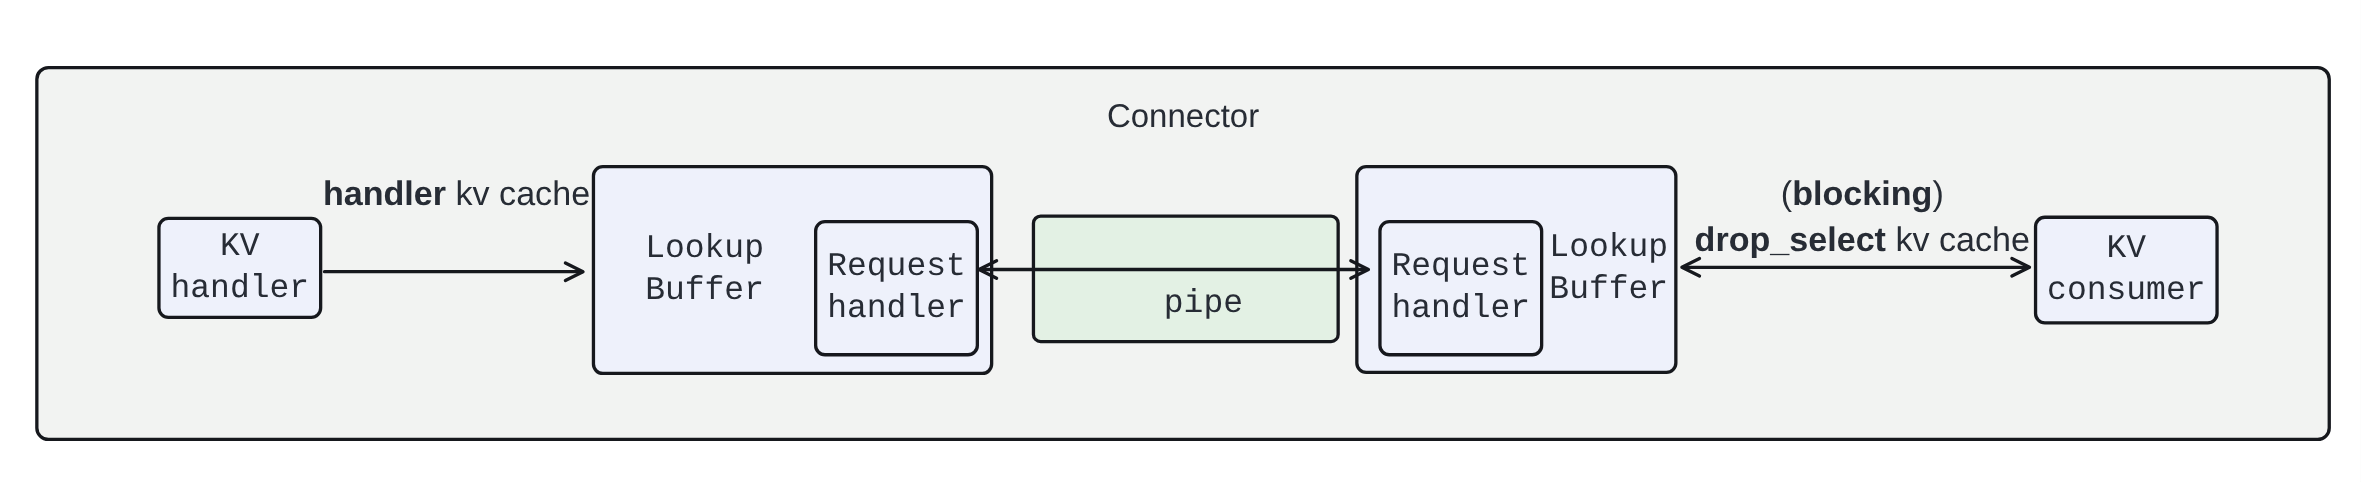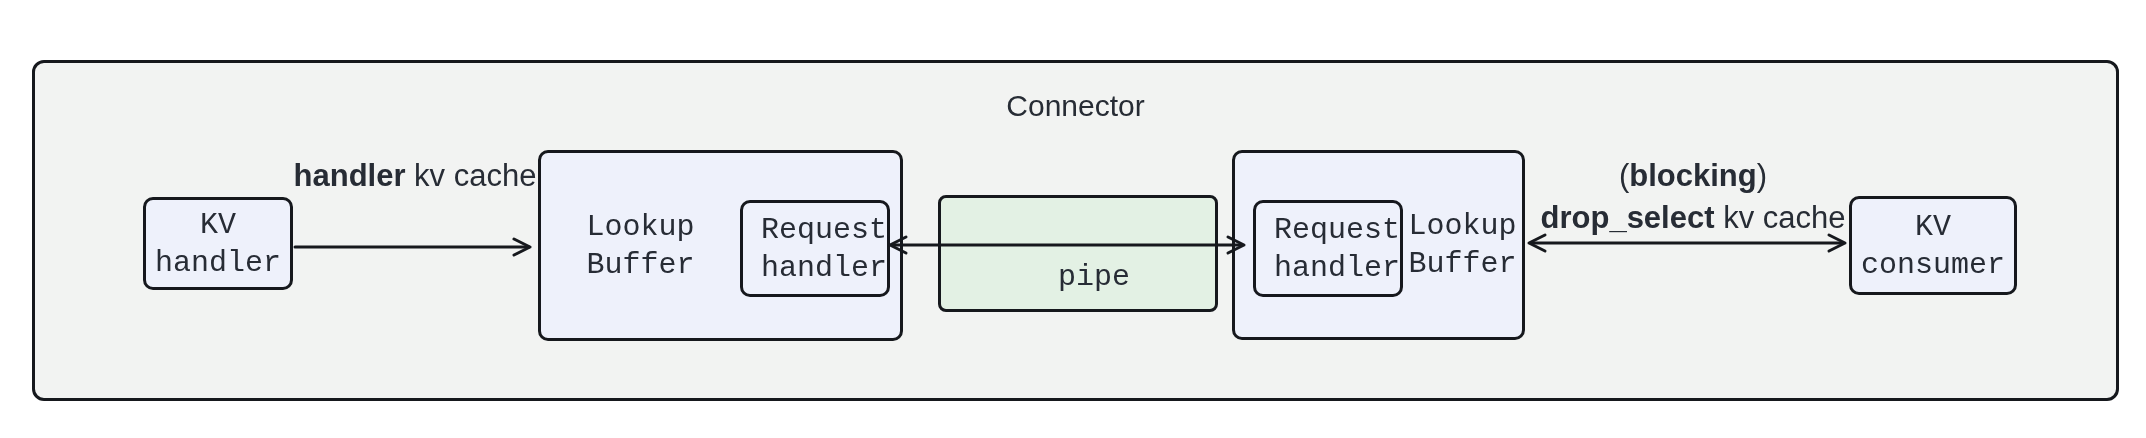--- a/index.html
+++ b/index.html
@@ -36,23 +36,23 @@
   }
   .producer{left:143px;top:197px;width:150px;height:93px;}
   .consumer{left:1849px;top:196px;width:168px;height:99px;}
   .lookup{padding:0;align-items:stretch;justify-content:flex-start;}
   .lookup-left{left:538px;top:150px;width:365px;height:191px;}
   .lookup-right{left:1232px;top:150px;width:293px;height:190px;}
   .lookup .side-label{
     flex:1;display:flex;align-items:center;justify-content:center;text-align:center;
   }
   .handler{
-    position:absolute;width:150px;height:97px;top:47px;
+    position:absolute;width:150px;height:124px;top:47px;
     background:var(--node-fill);border:3px solid var(--border);border-radius:10px;
-    display:flex;align-items:center;justify-content:flex-end;text-align:center;
+    display:flex;align-items:center;justify-content:center;text-align:center;
     font-size:30px;line-height:38px;
   }
   .handler-left{left:199px;}
   .handler-right{left:18px;}
   .pipe{
     left:938px;top:195px;width:280px;height:117px;
     background:var(--pipe-fill);border:3px solid var(--border);border-radius:8px;
     align-items:flex-start;justify-content:center;
   }
   .pipe .pipe-label{

